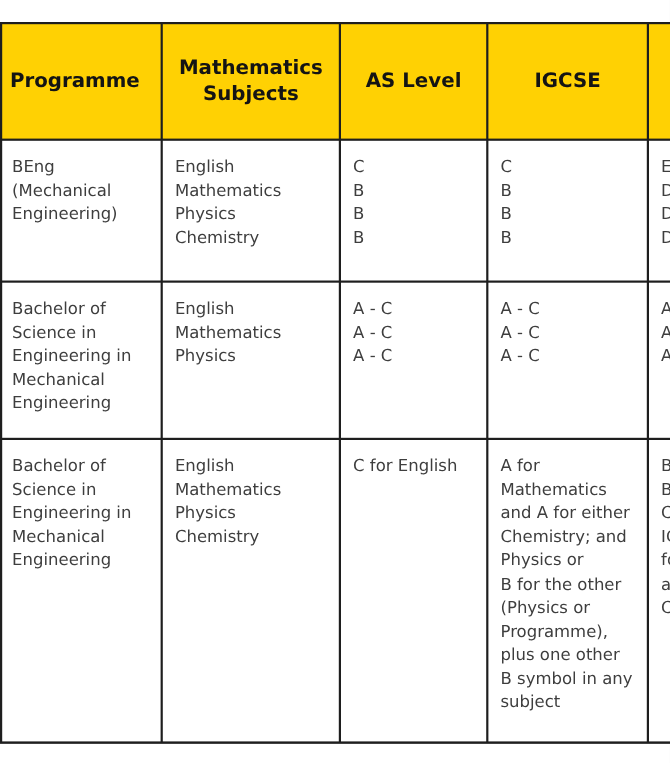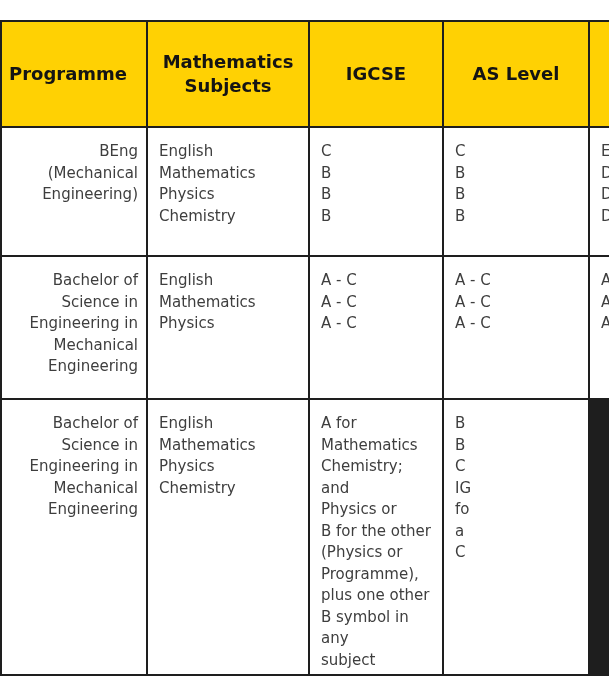--- a/index.html
+++ b/index.html
@@ -35,32 +35,32 @@
     text-align:center;
     padding:0 6px;
   }
   .hcell.left{justify-content:flex-start;text-align:left;padding-left:7px;}
   .cell{
     background:#fff;
     padding:13px 8px 8px 11px;
     font-size:15px;line-height:21.5px;
     color:var(--body-text);
   }
-  .cell.c1{padding-left:9px;text-align:right;}
+  .cell.c1{padding-left:9px;}
 </style>
 </head>
 <body>
 
 <div id="canvas">
   <div class="tbl">
 
     <div class="hcell left">Programme</div>
     <div class="hcell">Mathematics Subjects</div>
+    <div class="hcell">AS Level</div>
     <div class="hcell">IGCSE</div>
-    <div class="hcell">AS Level</div>
     <div class="hcell"></div>
 
     <div class="cell c1">
         <div>BEng</div>
         <div>(Mechanical</div>
         <div>Engineering)</div>
       </div>
     <div class="cell">
         <div>English</div>
         <div>Mathematics</div>
@@ -121,22 +121,26 @@
         <div>Mechanical</div>
         <div>Engineering</div>
       </div>
     <div class="cell">
         <div>English</div>
         <div>Mathematics</div>
         <div>Physics</div>
         <div>Chemistry</div>
       </div>
     <div class="cell">
+        <div>C for English</div>
+      </div>
+    <div class="cell">
         <div>A for</div>
         <div>Mathematics</div>
+        <div>and A for either</div>
         <div>Chemistry; and</div>
         <div>Physics or</div>
         <div>B for the other</div>
         <div>(Physics or</div>
         <div>Programme),</div>
         <div>plus one other</div>
         <div>B symbol in any</div>
         <div>subject</div>
       </div>
     <div class="cell">

